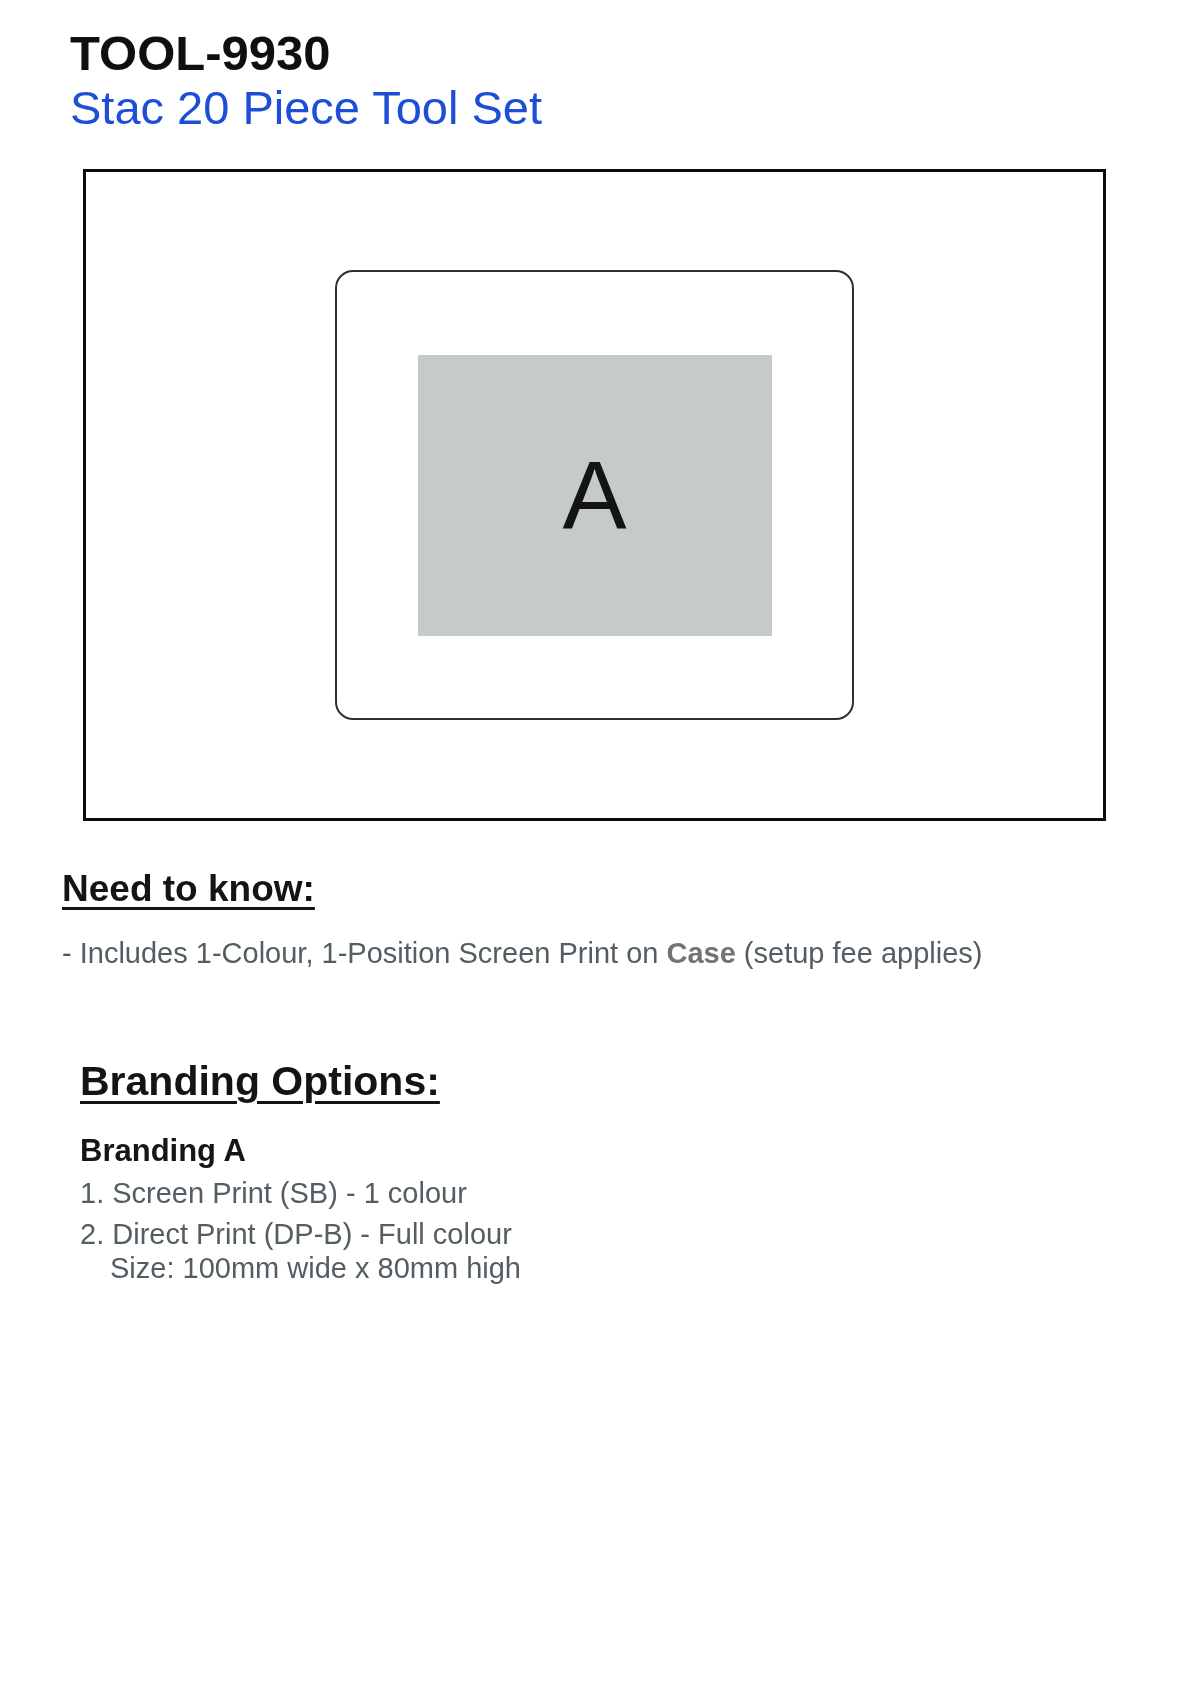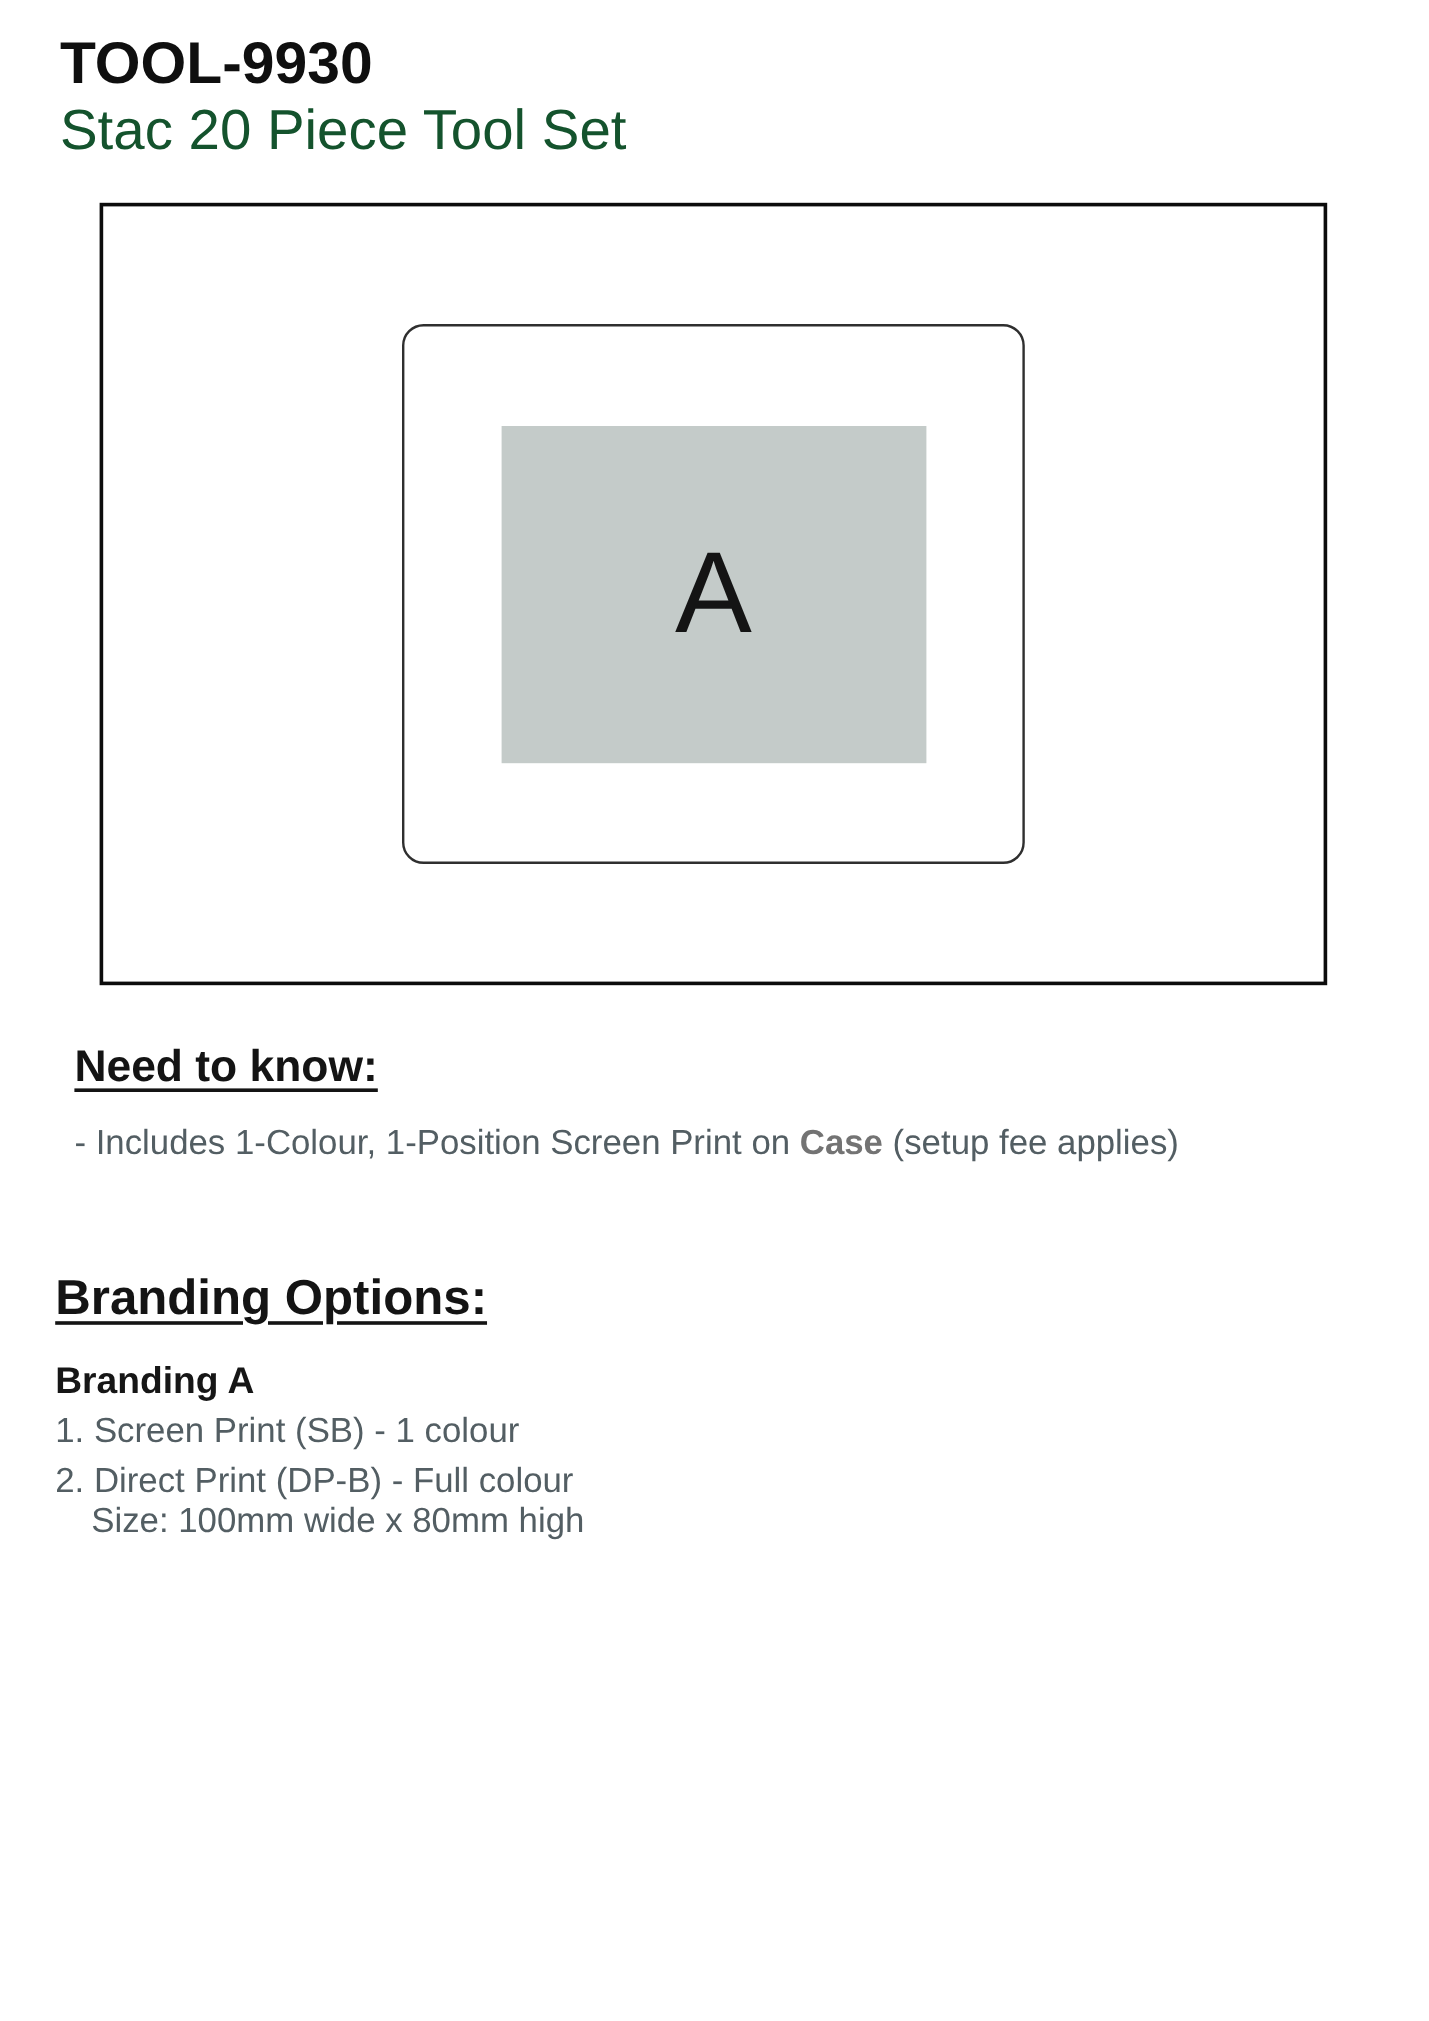--- a/index.html
+++ b/index.html
@@ -11,33 +11,33 @@
     position: relative;
     width: 1191px;
     height: 1684px;
     background: #ffffff;
     overflow: hidden;
     font-family: "Liberation Sans", sans-serif;
     color: #121212;
   }
 
   
-  .header { position: absolute; left: 50px; top: 26px; }
+  .header { position: absolute; left: 70px; top: 26px; }
   .product-code {
     margin: 0;
     font-size: 49px;
     font-weight: bold;
     color: #0f0f0f;
     line-height: 1.12;
   }
   .product-name {
     margin: 0;
     font-size: 47px;
     font-weight: normal;
-    color: #14532d;
+    color: #1d4ed8;
     line-height: 1.16;
   }
 
   
   .frame {
     position: absolute;
     left: 83px;
     top: 169px;
     width: 1023px;
     height: 652px;
@@ -87,21 +87,21 @@
   }
   .ntk-note {
     margin: 26px 0 0 0;
     font-size: 29px;
     color: #535e63;
     line-height: 1.2;
   }
   .ntk-note b { font-weight: bold; color: #737373; }
 
   
-  .section-branding { position: absolute; left: 46px; top: 1058px; }
+  .section-branding { position: absolute; left: 80px; top: 1058px; }
   .branding-heading {
     margin: 0;
     font-size: 41px;
     font-weight: bold;
     color: #141414;
     text-decoration: underline;
     text-decoration-thickness: 3px;
     text-underline-offset: 6px;
   }
   .position-heading {

